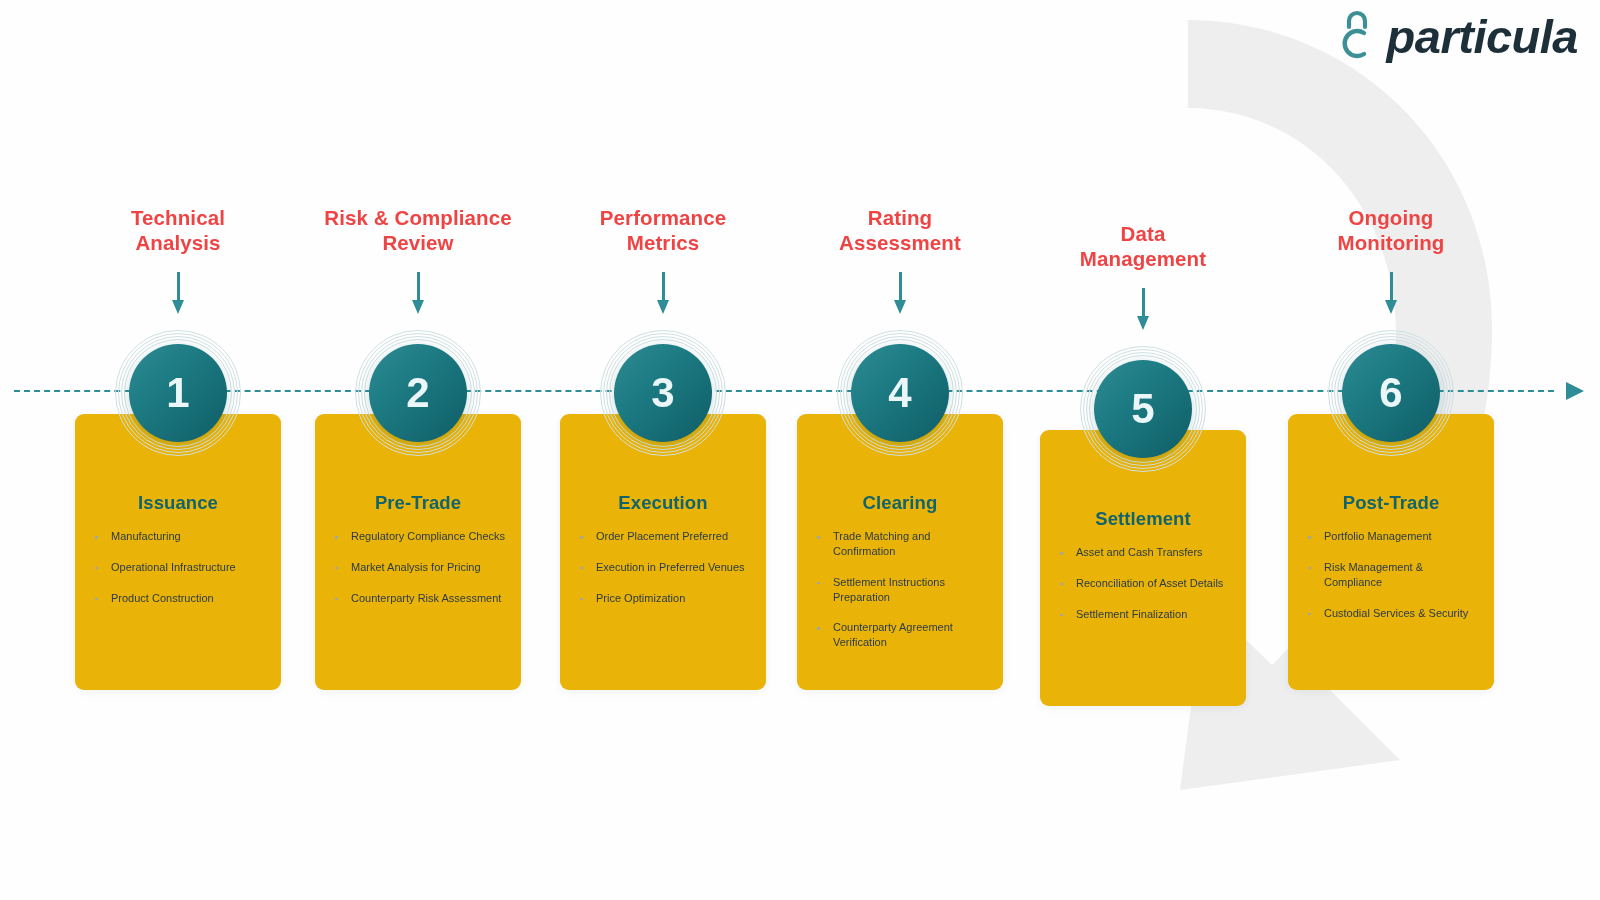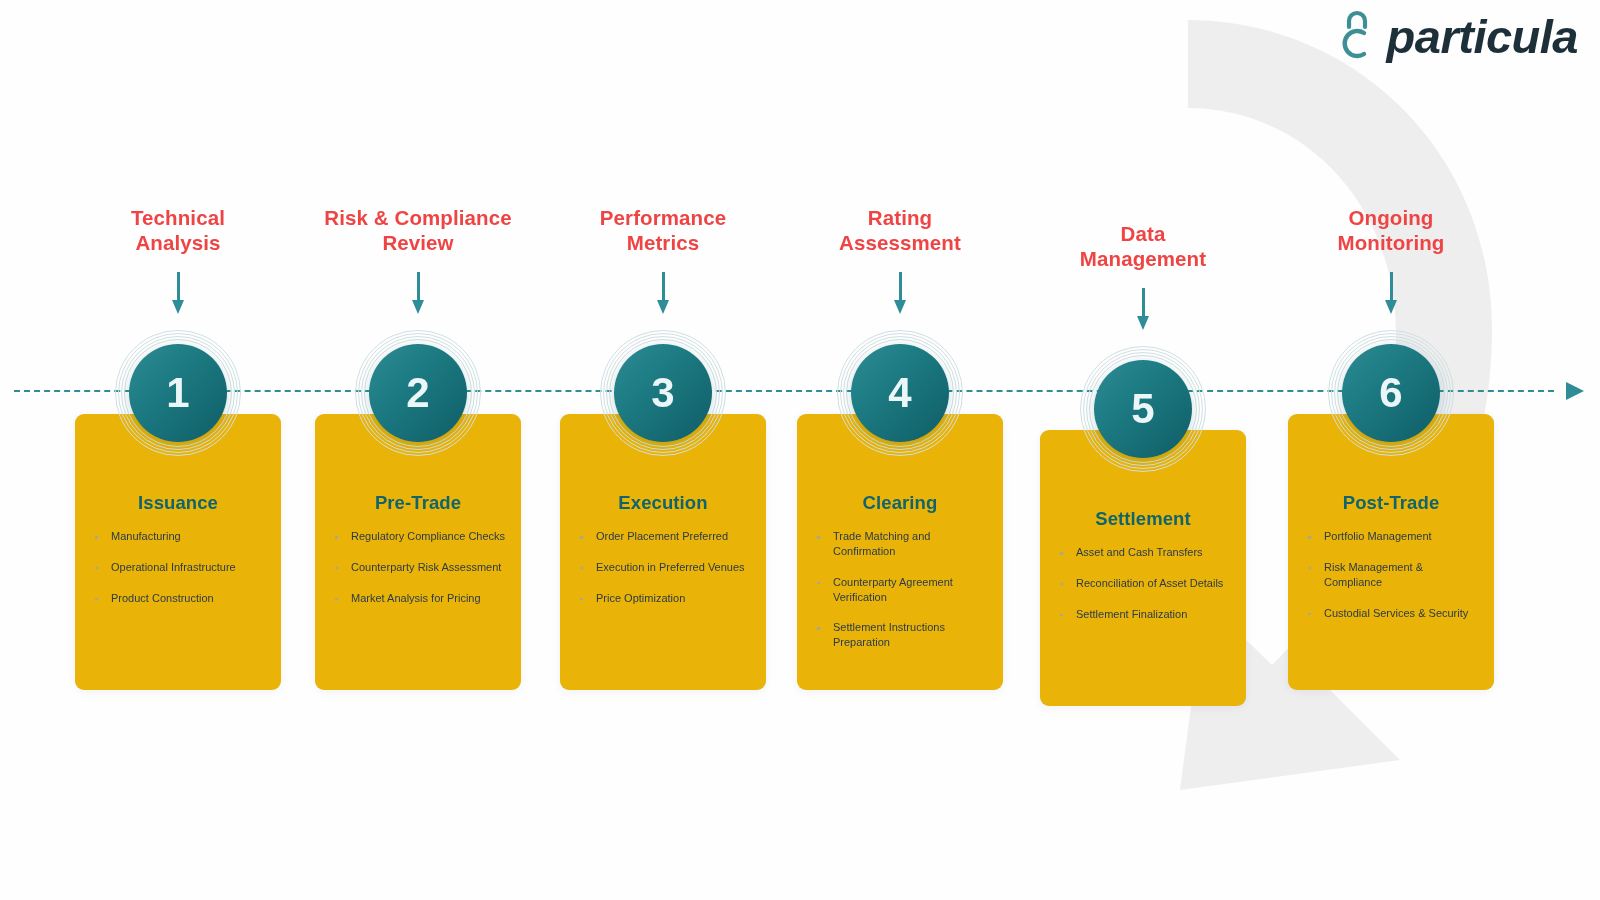--- a/index.html
+++ b/index.html
@@ -252,22 +252,22 @@
       <span>Review</span>
     </div>
     <div class="col-conn">
       <div class="shaft"></div>
         <div class="head"></div>
     </div>
     <div class="card">
       <div class="card-title">Pre-Trade</div>
       <ul class="card-list">
         <li><span class="dot"></span><span>Regulatory Compliance Checks</span></li>
+        <li><span class="dot"></span><span>Market Analysis for Pricing</span></li>
         <li><span class="dot"></span><span>Counterparty Risk Assessment</span></li>
-        <li><span class="dot"></span><span>Market Analysis for Pricing</span></li>
       </ul>
     </div>
     <div class="badge-wrap">
       <div class="ring r1"></div>
         <div class="ring r2"></div>
         <div class="ring r3"></div>
         <div class="ring r4"></div>
       <div class="badge">2</div>
     </div>
   </div>
@@ -304,22 +304,22 @@
       <span>Assessment</span>
     </div>
     <div class="col-conn">
       <div class="shaft"></div>
         <div class="head"></div>
     </div>
     <div class="card">
       <div class="card-title">Clearing</div>
       <ul class="card-list">
         <li><span class="dot"></span><span>Trade Matching and Confirmation</span></li>
+        <li><span class="dot"></span><span>Settlement Instructions Preparation</span></li>
         <li><span class="dot"></span><span>Counterparty Agreement Verification</span></li>
-        <li><span class="dot"></span><span>Settlement Instructions Preparation</span></li>
       </ul>
     </div>
     <div class="badge-wrap">
       <div class="ring r1"></div>
         <div class="ring r2"></div>
         <div class="ring r3"></div>
         <div class="ring r4"></div>
       <div class="badge">4</div>
     </div>
   </div>

